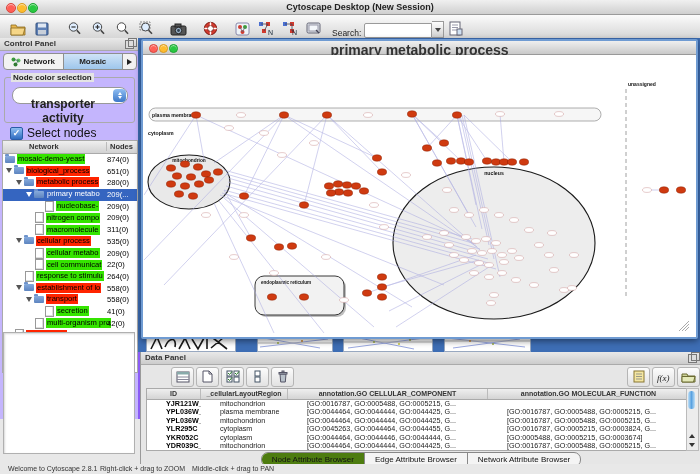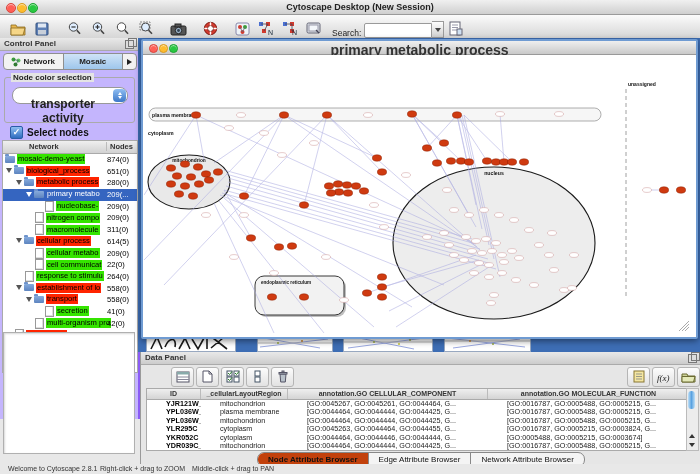--- a/index.html
+++ b/index.html
@@ -33,21 +33,21 @@
   .tri-r{width:0;height:0;border-top:3.5px solid transparent;border-bottom:3.5px solid transparent;border-left:5px solid #222;}
   #group-box{position:absolute;left:4px;top:39px;width:129px;height:44px;border:1px solid #aaa;border-radius:3px;}
   #group-label{position:absolute;left:6px;top:-5px;background:#e4e4e4;padding:0 2px;font-size:8px;font-weight:bold;color:#222;}
   #cp-combo{position:absolute;left:7px;top:9px;width:114px;height:15px;background:#fff;border:1px solid #999;border-radius:8px;display:flex;align-items:center;}
   #cp-combo span{flex:1;text-align:center;font-size:12px;font-weight:bold;color:#222;margin-top:31px;}
   .combo-btn{width:13px;height:13px;margin-right:1px;border-radius:4px;background:linear-gradient(#8fbef2,#3c77c8);display:flex;flex-direction:column;align-items:center;justify-content:center;gap:1px;}
   .combo-btn .u{width:0;height:0;border-left:2.5px solid transparent;border-right:2.5px solid transparent;border-bottom:3px solid #fff;}
   .combo-btn .d{width:0;height:0;border-left:2.5px solid transparent;border-right:2.5px solid transparent;border-top:3px solid #fff;}
   #cp-check{position:absolute;left:10px;top:88px;display:flex;align-items:center;gap:4px;}
   #checkbox{width:11px;height:11px;border-radius:2px;background:linear-gradient(#8fbef2,#2f6cc0);border:1px solid #2a5ca6;color:#fff;font-size:9px;line-height:11px;text-align:center;font-weight:bold;}
-  #cp-check label{font-size:10px;color:#111;font-weight:bold;}
+  #cp-check label{font-size:12px;color:#111;}
   #tree-wrap{position:absolute;left:2px;top:102px;width:134px;height:231px;background:#fff;border:1px solid #aaa;overflow:hidden;}
   #tree-header{height:12px;background:linear-gradient(#efefef,#d2d2d2);border-bottom:1px solid #aaa;position:relative;font-size:7.5px;font-weight:bold;color:#333;}
   #tree-header .c1{position:absolute;left:26px;top:1px;}
   #tree-header .c2{position:absolute;left:103px;top:1px;border-left:1px solid #bbb;padding-left:3px;}
   .trow{position:relative;height:11.7px;font-size:7.6px;color:#000;white-space:nowrap;}
   .trow.sel{background:#3565c0;}
   .trow .lbl{padding:0 1px;line-height:10px;display:inline-block;}
   .trow.sel .lbl,.trow.sel .num{color:#fff;background:transparent !important;}
   .lbl.green{background:#35e400;}
   .lbl.red{background:#ff2400;}
@@ -77,21 +77,21 @@
   .dp-cell.id{font-weight:bold;color:#000;}
   #dp-scroll{position:absolute;right:2px;top:36px;width:11px;height:61px;background:#ececec;border:1px solid #bbb;}
   #dp-thumb{position:absolute;left:1px;top:2px;width:7px;height:18px;border-radius:4px;background:linear-gradient(90deg,#bfe0f7,#5aa2e0,#bfe0f7);}
   .sc-arrow{position:absolute;left:0px;width:9px;height:9px;display:flex;align-items:center;justify-content:center;}
   .sc-arrow .u{width:0;height:0;border-left:3px solid transparent;border-right:3px solid transparent;border-bottom:4px solid #333;}
   .sc-arrow .d{width:0;height:0;border-left:3px solid transparent;border-right:3px solid transparent;border-top:4px solid #333;}
   #dp-tabs{position:absolute;left:0;top:100px;width:100%;display:flex;justify-content:center;}
   #dp-tabs-inner{display:flex;border:1px solid #888;border-radius:7px;overflow:hidden;background:#f4f4f4;}
   .dp-tab{font-size:8px;color:#111;padding:2px 10px;border-right:1px solid #888;}
   .dp-tab:last-child{border-right:none;}
-  .dp-tab.sel{background:#c2410c;font-weight:bold;}
+  .dp-tab.sel{background:#4d7c0f;font-weight:normal;}
   
   #statusbar{left:0;top:464px;width:700px;height:10px;background:#e8e8e8;}
   .status-msg{position:absolute;top:1px;font-size:7px;color:#333;}
   svg{display:block;}
 </style>
 </head>
 <body>
 
 <div id="app">
 
@@ -263,21 +263,21 @@
         <span class="c2">Nodes</span>
       </div>
       <div id="tree-rows">
           <div class="trow"><span style="display: inline-block; width: 2px;"></span><span class="ico-folder"></span><span class="lbl green">mosaic-demo-yeast</span><span class="num">874(0)</span></div>
           <div class="trow"><span style="display: inline-block; width: 3px;"></span><span class="tri-down"></span><span class="ico-folder"></span><span class="lbl red">biological_process</span><span class="num">651(0)</span></div>
           <div class="trow"><span style="display: inline-block; width: 13px;"></span><span class="tri-down"></span><span class="ico-folder"></span><span class="lbl red">metabolic process</span><span class="num">280(0)</span></div>
           <div class="trow sel"><span style="display: inline-block; width: 23px;"></span><span class="tri-down"></span><span class="ico-folder"></span><span class="lbl green">primary metabo</span><span class="num">209(...</span></div>
           <div class="trow"><span style="display: inline-block; width: 42px;"></span><span class="ico-file"></span><span class="lbl green">nucleobase-</span><span class="num">209(0)</span></div>
           <div class="trow"><span style="display: inline-block; width: 32px;"></span><span class="ico-file"></span><span class="lbl green">nitrogen compo</span><span class="num">209(0)</span></div>
           <div class="trow"><span style="display: inline-block; width: 32px;"></span><span class="ico-file"></span><span class="lbl green">macromolecule</span><span class="num">311(0)</span></div>
-          <div class="trow"><span style="display: inline-block; width: 13px;"></span><span class="tri-down"></span><span class="ico-folder"></span><span class="lbl red">cellular process</span><span class="num">614(5)</span></div>
+          <div class="trow"><span style="display: inline-block; width: 13px;"></span><span class="tri-down"></span><span class="ico-folder"></span><span class="lbl red">cellular process</span><span class="num">535(0)</span></div>
           <div class="trow"><span style="display: inline-block; width: 32px;"></span><span class="ico-file"></span><span class="lbl green">cellular metabo</span><span class="num">209(0)</span></div>
           <div class="trow"><span style="display: inline-block; width: 32px;"></span><span class="ico-file"></span><span class="lbl green">cell communicat</span><span class="num">22(0)</span></div>
           <div class="trow"><span style="display: inline-block; width: 22px;"></span><span class="ico-file"></span><span class="lbl green">response to stimulu</span><span class="num">264(0)</span></div>
           <div class="trow"><span style="display: inline-block; width: 13px;"></span><span class="tri-down"></span><span class="ico-folder"></span><span class="lbl red">establishment of lo</span><span class="num">558(0)</span></div>
           <div class="trow"><span style="display: inline-block; width: 23px;"></span><span class="tri-down"></span><span class="ico-folder"></span><span class="lbl red">transport</span><span class="num">558(0)</span></div>
           <div class="trow"><span style="display: inline-block; width: 42px;"></span><span class="ico-file"></span><span class="lbl green">secretion</span><span class="num">41(0)</span></div>
           <div class="trow"><span style="display: inline-block; width: 32px;"></span><span class="ico-file"></span><span class="lbl green">multi-organism pro</span><span class="num">42(0)</span></div>
           <div class="trow"><span style="display: inline-block; width: 12px;"></span><span class="ico-file"></span><span class="lbl red">unassigned</span><span class="num">223(0)</span></div>
           <div class="trow"><span style="display: inline-block; width: 12px;"></span><span class="ico-file"></span><span class="lbl green">Overview</span><span class="num">8(0)</span></div>
         </div>
@@ -591,21 +591,20 @@
       <div class="dp-hrow" id="dp-thead">
           <div class="dp-hcell">ID</div>
           <div class="dp-hcell">_cellularLayoutRegion</div>
           <div class="dp-hcell">annotation.GO CELLULAR_COMPONENT</div>
           <div class="dp-hcell">annotation.GO MOLECULAR_FUNCTION</div>
         </div>
       <div id="dp-tbody">
           <div class="dp-row">
             <div class="dp-cell id">YJR121W__1</div>
             <div class="dp-cell">mitochondrion</div>
-            <div class="dp-cell">[GO:0045267, GO:0045261, GO:0044464, G...</div>
             <div class="dp-cell">[GO:0016787, GO:0005488, GO:0005215, G...</div>
           </div>
           <div class="dp-row">
             <div class="dp-cell id">YPL036W__2</div>
             <div class="dp-cell">plasma membrane</div>
             <div class="dp-cell">[GO:0044464, GO:0044444, GO:0044425, G...</div>
             <div class="dp-cell">[GO:0016787, GO:0005488, GO:0005215, G...</div>
           </div>
           <div class="dp-row">
             <div class="dp-cell id">YPL036W__1</div>

